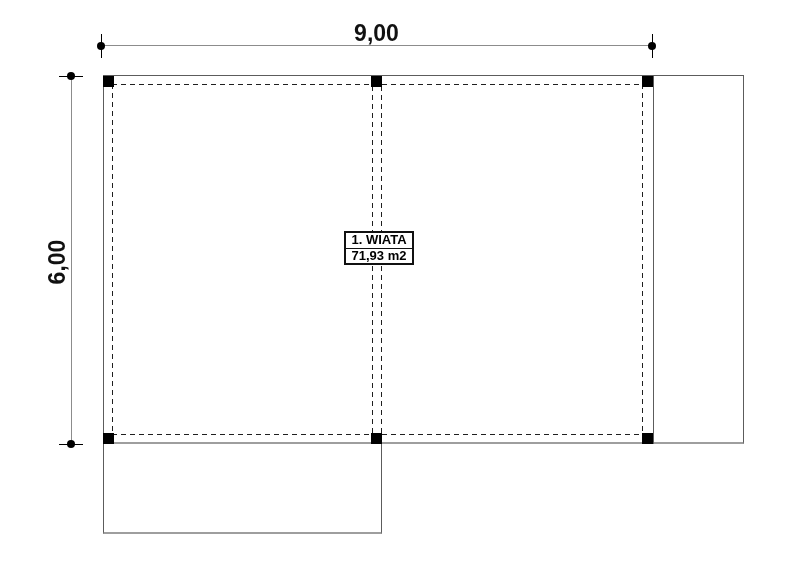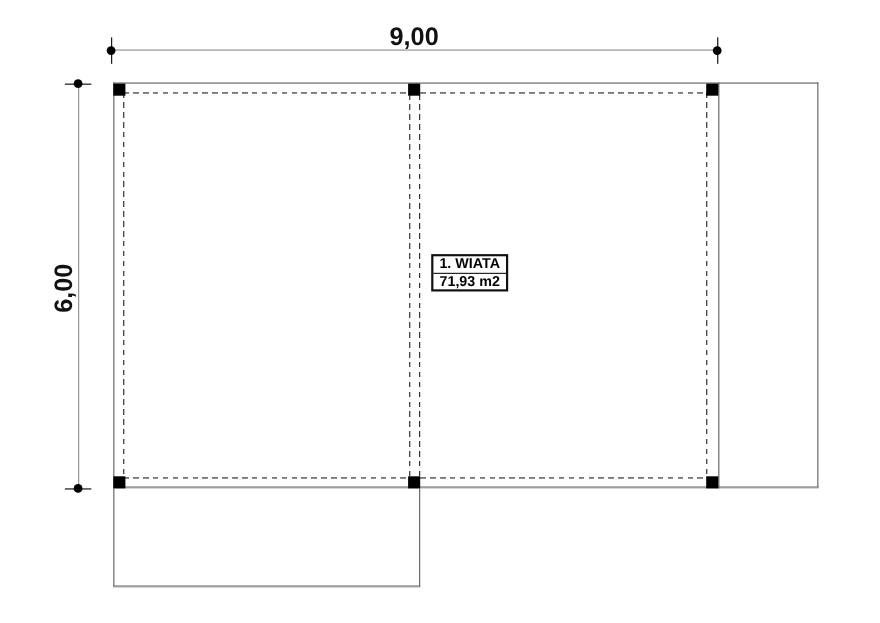--- a/index.html
+++ b/index.html
@@ -56,21 +56,21 @@
     background-image:repeating-linear-gradient(to bottom,var(--dashed) 0 5px,transparent 5px 9px);
   }
 
   
   .column{width:11px;height:11px;background:var(--marker);z-index:3;}
 
   
   .room-label-box{
     left:344px;top:231px;width:70px;height:34px;
     border:2px solid #111;background:#fff;z-index:5;
-    display:flex;flex-direction:column;margin-left:48px;
+    display:flex;flex-direction:column;
   }
   .room-label-row{
     flex:1;display:flex;align-items:center;justify-content:center;
     font-weight:bold;font-size:13px;line-height:14px;color:#000;
     white-space:nowrap;
   }
   .room-label-row.name{border-bottom:1px solid #111;}
 </style>
 </head>
 <body>

